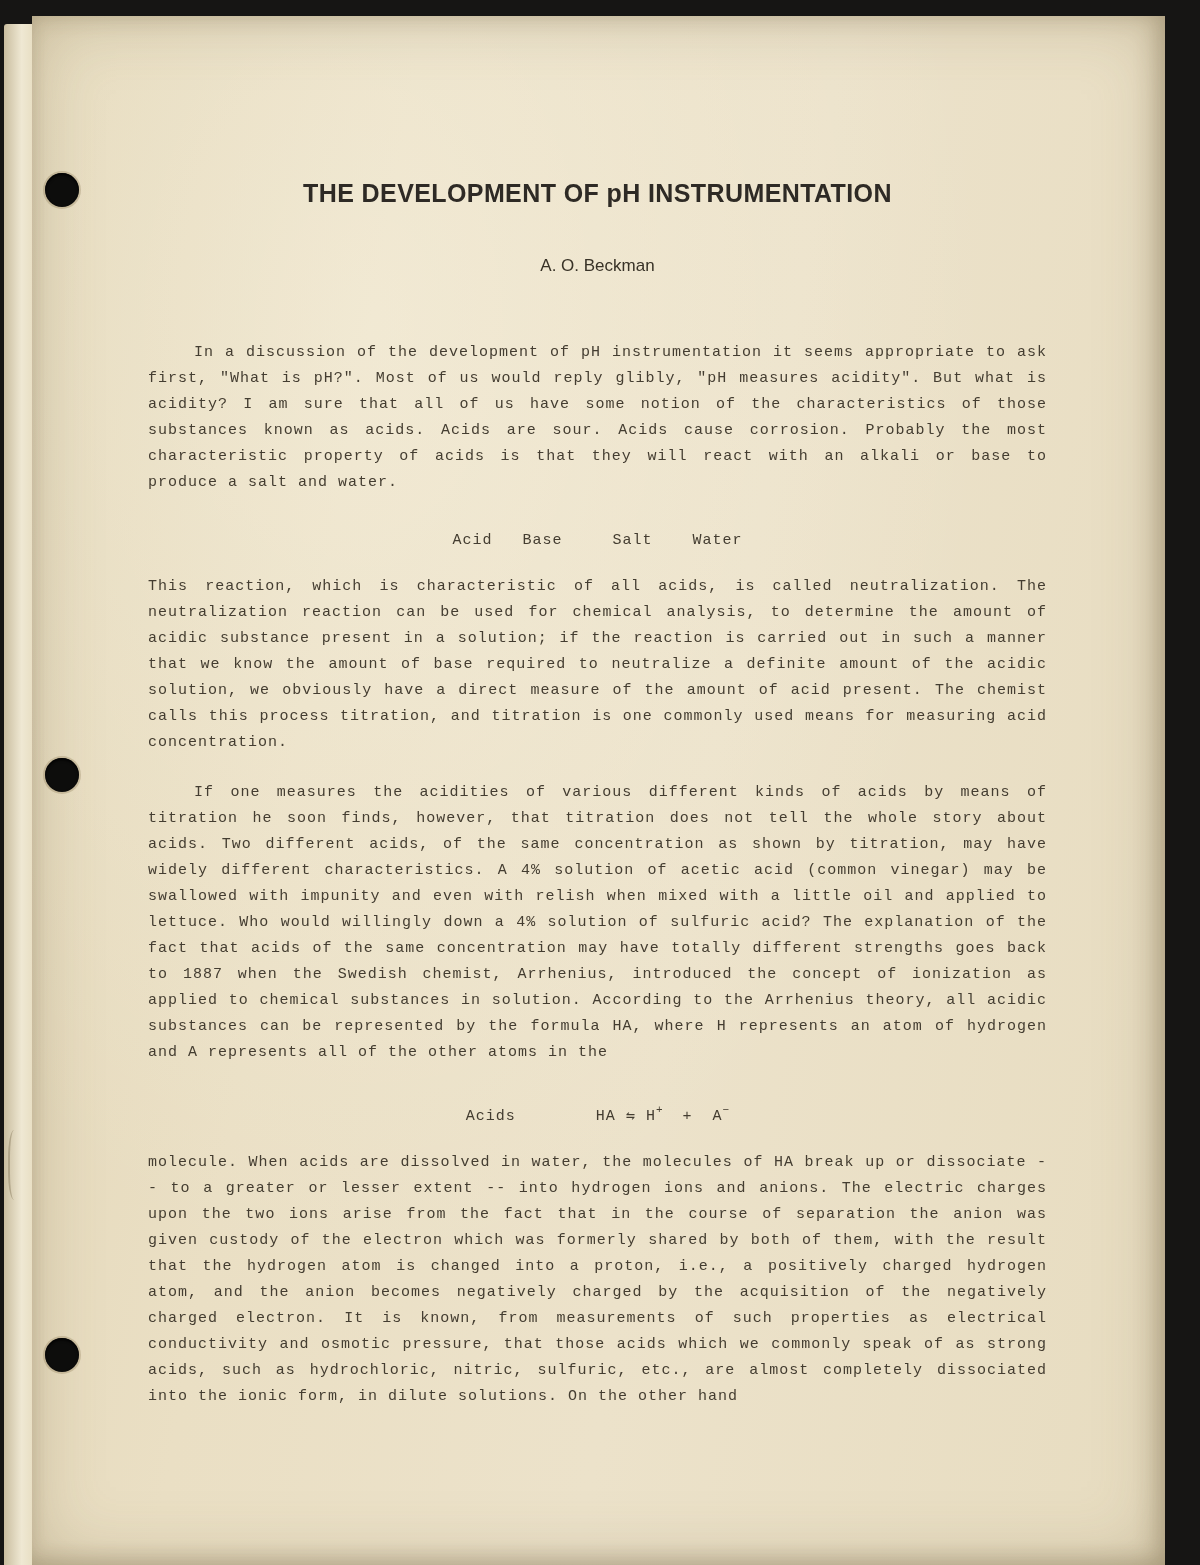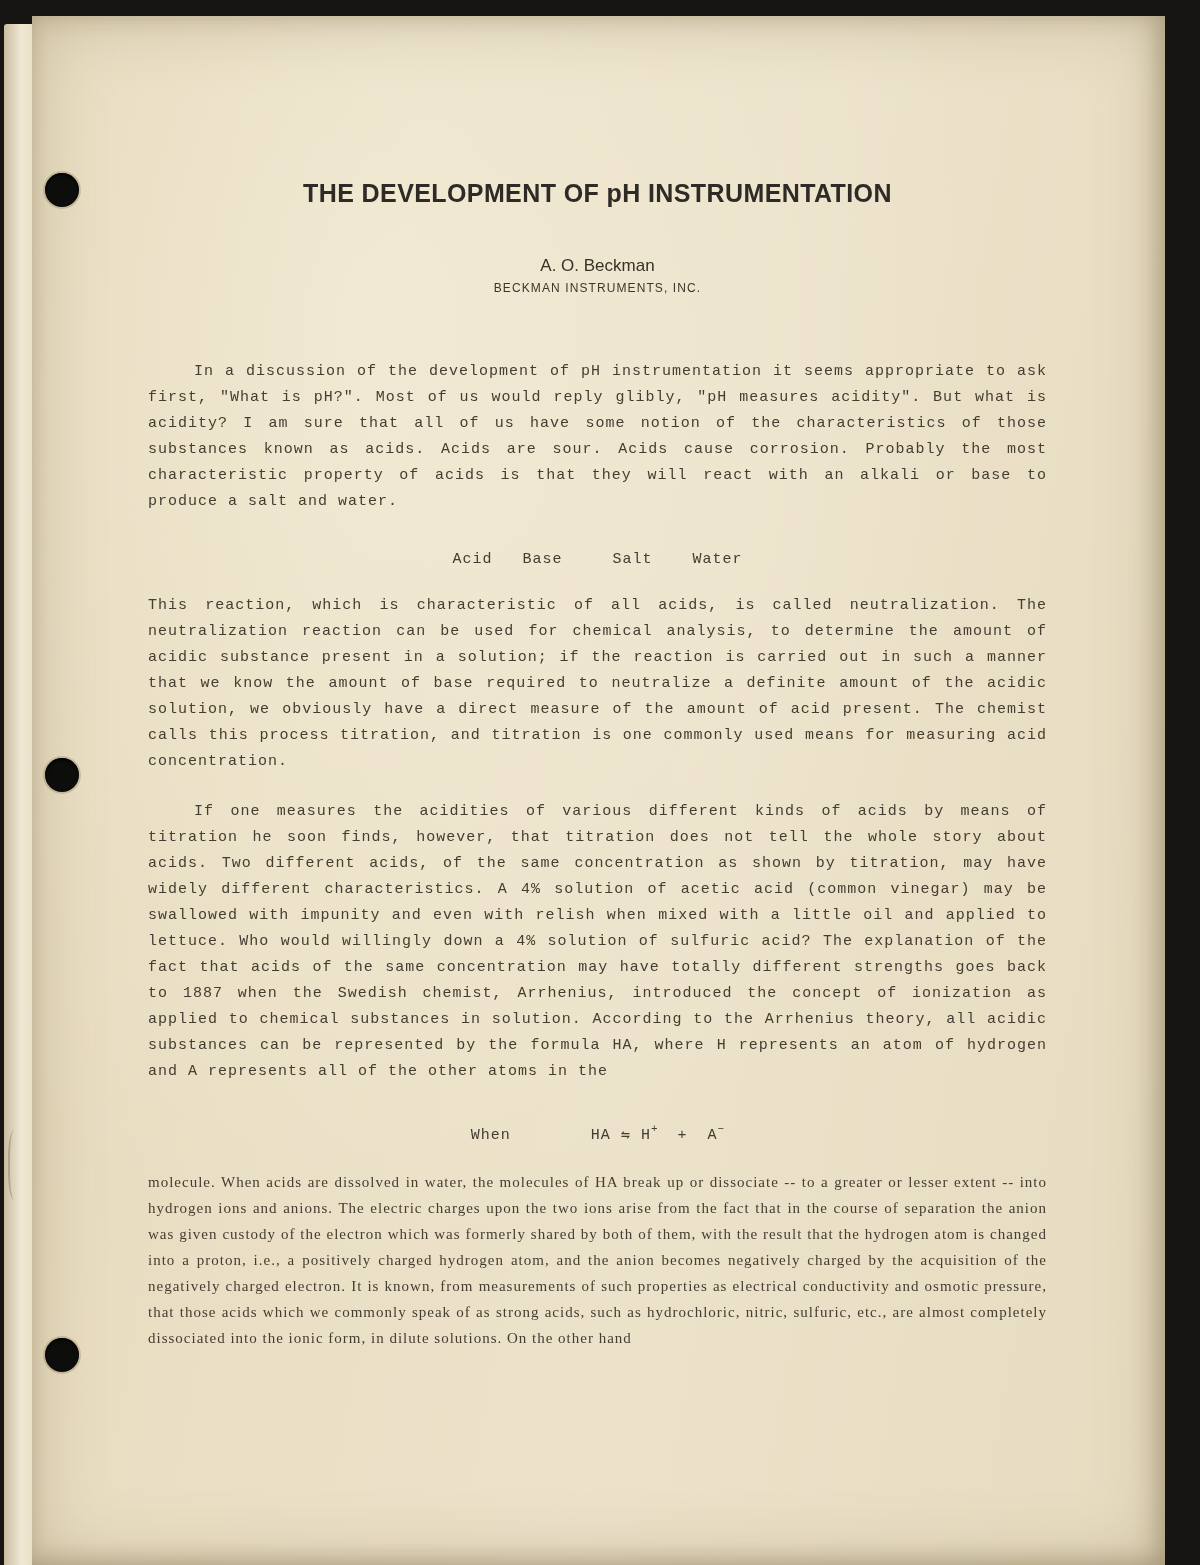--- a/index.html
+++ b/index.html
@@ -75,21 +75,21 @@
     font-family: "Liberation Mono", "DejaVu Sans Mono", monospace;
     font-size: 15px;
     line-height: 26px;
     letter-spacing: 1px;
     text-align: justify;
     color: #443d31;
   }
   p.body-text { margin: 0 0 24px 0; }
   p.first { margin-top: 64px; }
   p.indent { text-indent: 46px; }
-  p.last { margin-bottom: 0; font-family: Liberation Serif, serif; }
+  p.last { margin-bottom: 0; }
 
   .u { text-underline-offset: 3px; }
 
   .equation {
     text-align: center;
     margin: 14px 0 12px 0;
   }
   .eq-block { display: inline-block; text-align: left; }
   .eq-line {
     font-family: "Liberation Mono", "DejaVu Sans Mono", monospace;
@@ -115,38 +115,37 @@
     <div class="hole hole-1"></div>
     <div class="hole hole-2"></div>
     <div class="hole hole-3"></div>
 
     <div class="content">
 
       <h1 class="doc-title">THE DEVELOPMENT OF pH INSTRUMENTATION</h1>
 
       <div class="byline">
         <div class="author">A. O. Beckman</div>
-        <div class="affiliation">BECKMAN INSTRUMENTS, INC.</div>
       </div>
 
       <p class="body-text first indent">In a discussion of the development of pH instrumentation it seems appropriate to ask first, "What is pH?".  Most of us would reply glibly, "pH measures acidity".  But what is acidity?  I am sure that all of us have some notion of the characteristics of those substances known as acids.  Acids are sour.  Acids cause corrosion.  Probably the most characteristic property of acids is that they will react with an alkali or base to produce a salt and water.</p>
 
       <div class="equation">
         <div class="eq-block">
           <div class="eq-line">Acid   Base     Salt    Water</div>
         </div>
       </div>
 
       <p class="body-text"><span>This reaction, which is characteristic of </span><span class="u">all</span><span> acids, is called </span><span class="u">neutralization</span><span>.  The neutralization reaction can be used for chemical analysis, to determine the amount of acidic substance present in a solution; if the reaction is carried out in such a manner that we know the amount of base required to neutralize a definite amount of the acidic solution, we obviously have a direct measure of the amount of acid present.  The chemist calls this process </span><span class="u">titration</span><span>, and titration is one commonly used means for measuring acid concentration.</span></p>
 
       <p class="body-text indent">If one measures the acidities of various different kinds of acids by means of titration he soon finds, however, that titration does not tell the whole story about acids.  Two different acids, of the same concentration as shown by titration, may have widely different characteristics.  A 4% solution of acetic acid (common vinegar) may be swallowed with impunity and even with relish when mixed with a little oil and applied to lettuce.  Who would willingly down a 4% solution of sulfuric acid?  The explanation of the fact that acids of the same concentration may have totally different strengths goes back to 1887 when the Swedish chemist, Arrhenius, introduced the concept of ionization as applied to chemical substances in solution.  According to the Arrhenius theory, all acidic substances can be represented by the formula HA, where H represents an atom of hydrogen and A represents all of the other atoms in the</p>
 
       <div class="equation">
         <div class="eq-block">
-          <div class="eq-line"><span>When        HA ⇋ H</span><sup>+</sup><span>  +  A</span><sup>−</sup></div>
+          <div class="eq-line"><span>Acids        HA ⇋ H</span><sup>+</sup><span>  +  A</span><sup>−</sup></div>
         </div>
       </div>
 
       <p class="body-text last">molecule.  When acids are dissolved in water, the molecules of HA break up or dissociate -- to a greater or lesser extent -- into hydrogen ions and anions.  The electric charges upon the two ions arise from the fact that in the course of separation the anion was given custody of the electron which was formerly shared by both of them, with the result that the hydrogen atom is changed into a proton, i.e., a positively charged hydrogen atom, and the anion becomes negatively charged by the acquisition of the negatively charged electron.  It is known, from measurements of such properties as electrical conductivity and osmotic pressure, that those acids which we commonly speak of as strong acids, such as hydrochloric, nitric, sulfuric, etc., are almost completely dissociated into the ionic form, in dilute solutions.  On the other hand</p>
 
     </div>
   </div>
 </div>
 
 </body></html>

